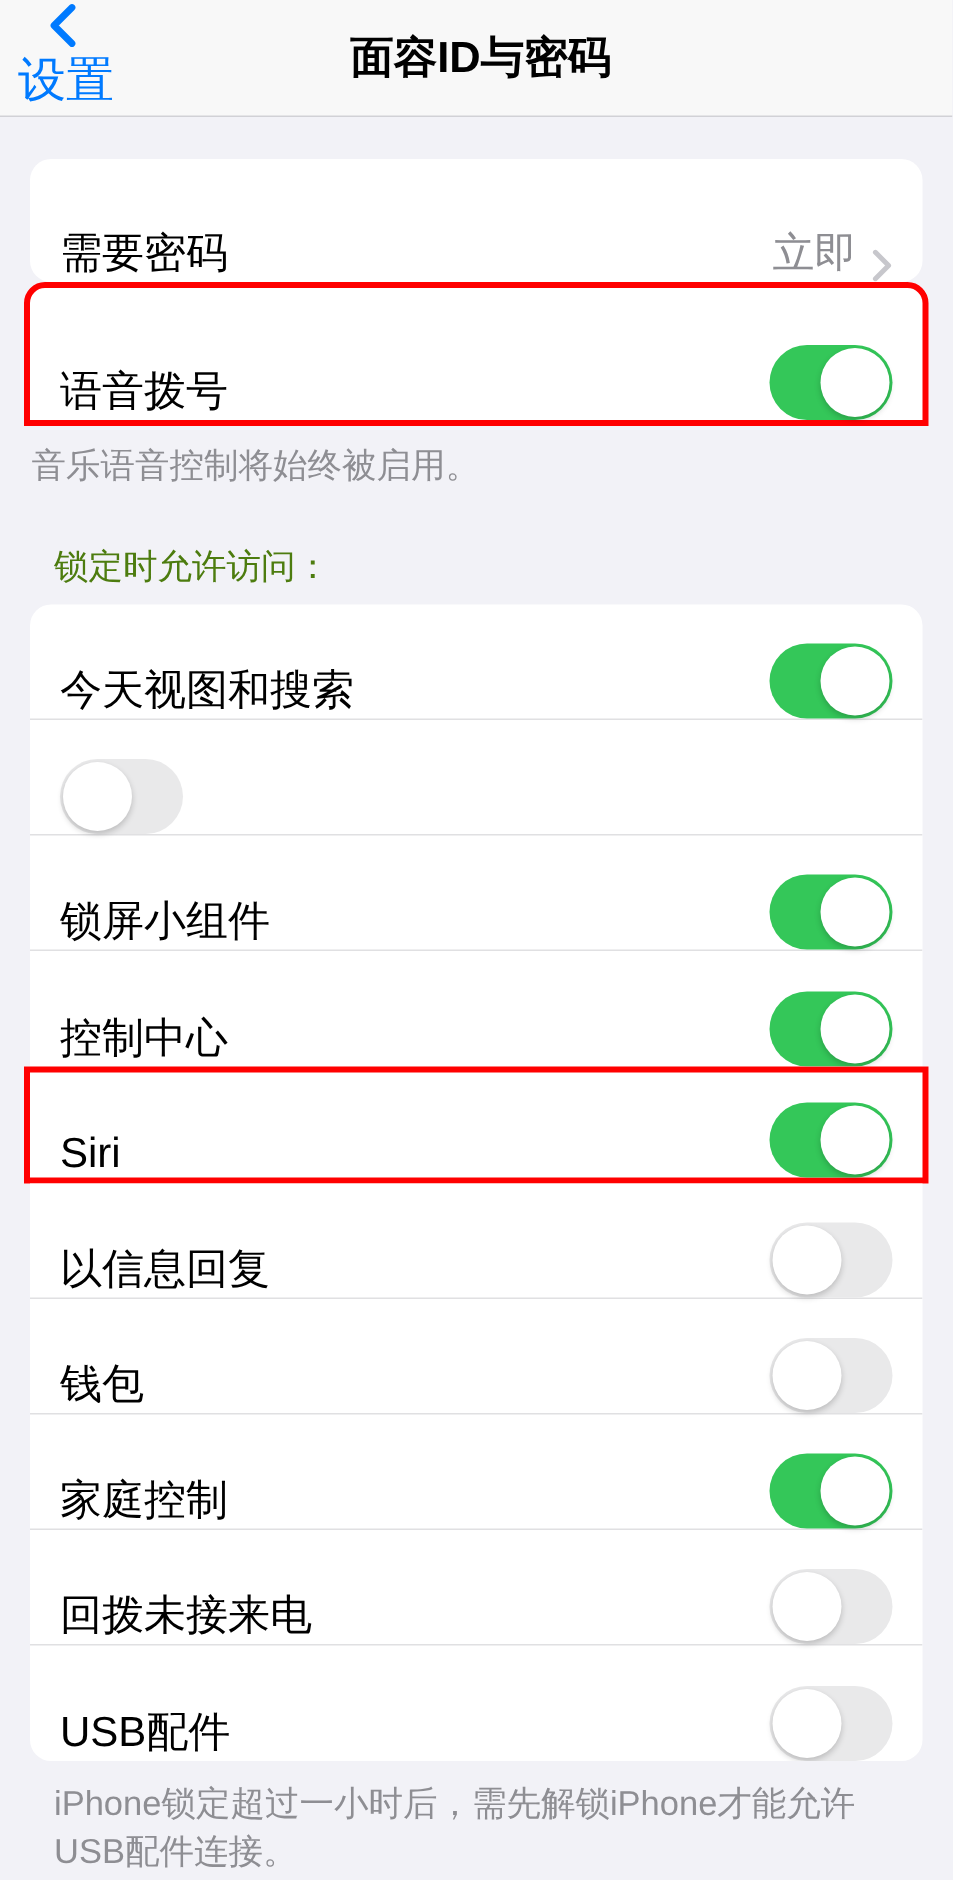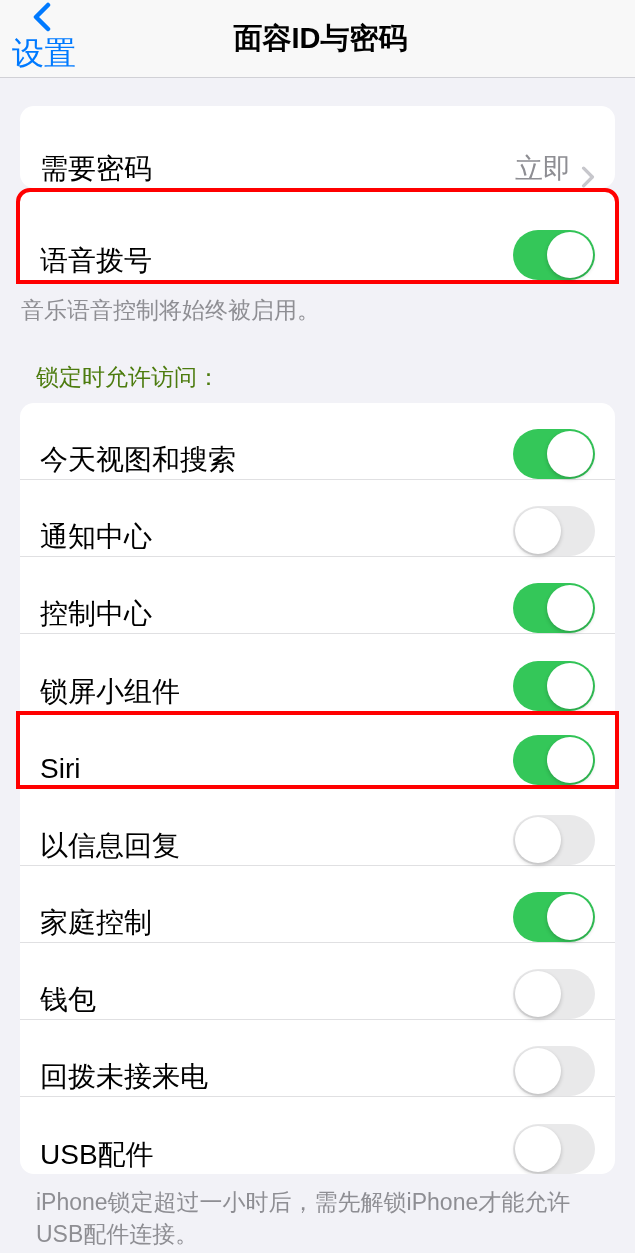--- a/index.html
+++ b/index.html
@@ -189,33 +189,32 @@
   <div class="section-header">锁定时允许访问：</div>
 
   <div class="group" style="border-bottom-left-radius:0;border-bottom-right-radius:0">
     <div class="row">
       <div class="row-label">今天视图和搜索</div>
       <div class="toggle on">
           <div class="toggle-knob"></div>
         </div>
     </div>
     <div class="row">
-      <div class="row-label">通知中心</div>
-      <div class="toggle off">
+      <div class="toggle off">
+          <div class="toggle-knob"></div>
+        </div>
+    </div>
+    <div class="row">
+      <div class="row-label">锁屏小组件</div>
+      <div class="toggle on">
           <div class="toggle-knob"></div>
         </div>
     </div>
     <div class="row">
       <div class="row-label">控制中心</div>
-      <div class="toggle on">
-          <div class="toggle-knob"></div>
-        </div>
-    </div>
-    <div class="row">
-      <div class="row-label">锁屏小组件</div>
       <div class="toggle on">
           <div class="toggle-knob"></div>
         </div>
     </div>
   </div>
 
   <div class="highlight-red">
     <div class="row" style="min-height:70px">
       <div class="row-label">Siri</div>
       <div class="toggle on">
@@ -225,32 +224,32 @@
   </div>
 
   <div class="group" style="border-top-left-radius:0;border-top-right-radius:0">
     <div class="row">
       <div class="row-label">以信息回复</div>
       <div class="toggle off">
           <div class="toggle-knob"></div>
         </div>
     </div>
     <div class="row">
+      <div class="row-label">钱包</div>
+      <div class="toggle off">
+          <div class="toggle-knob"></div>
+        </div>
+    </div>
+    <div class="row">
       <div class="row-label">家庭控制</div>
       <div class="toggle on">
           <div class="toggle-knob"></div>
         </div>
     </div>
     <div class="row">
-      <div class="row-label">钱包</div>
-      <div class="toggle off">
-          <div class="toggle-knob"></div>
-        </div>
-    </div>
-    <div class="row">
       <div class="row-label">回拨未接来电</div>
       <div class="toggle off">
           <div class="toggle-knob"></div>
         </div>
     </div>
     <div class="row">
       <div class="row-label">USB配件</div>
       <div class="toggle off">
           <div class="toggle-knob"></div>
         </div>

